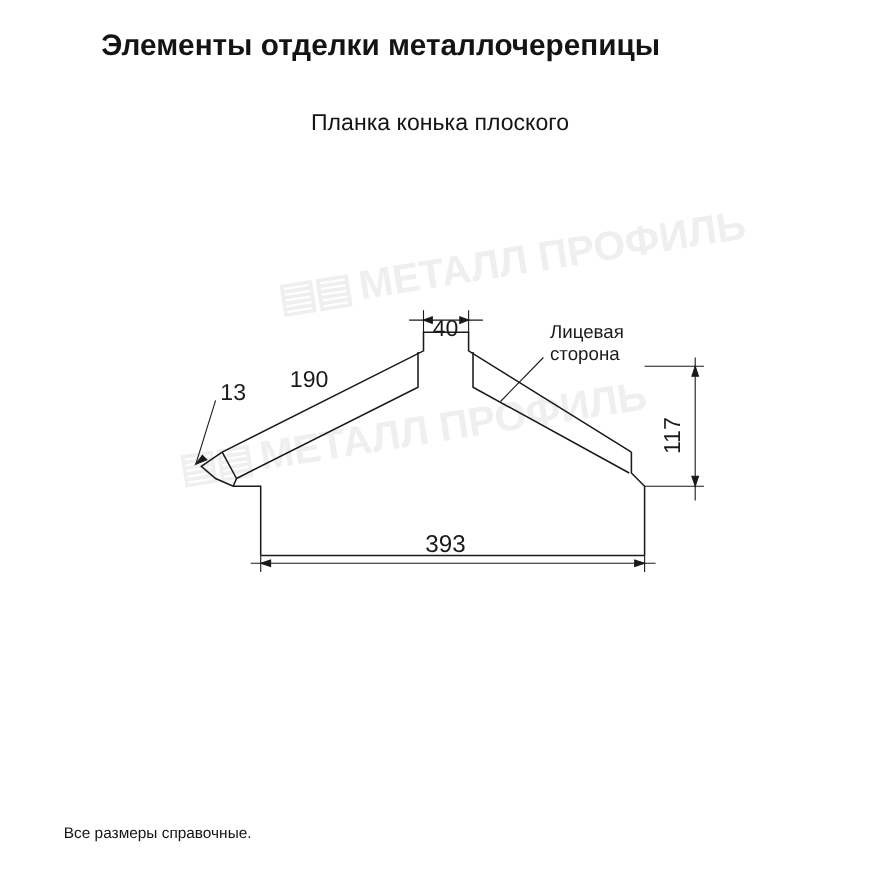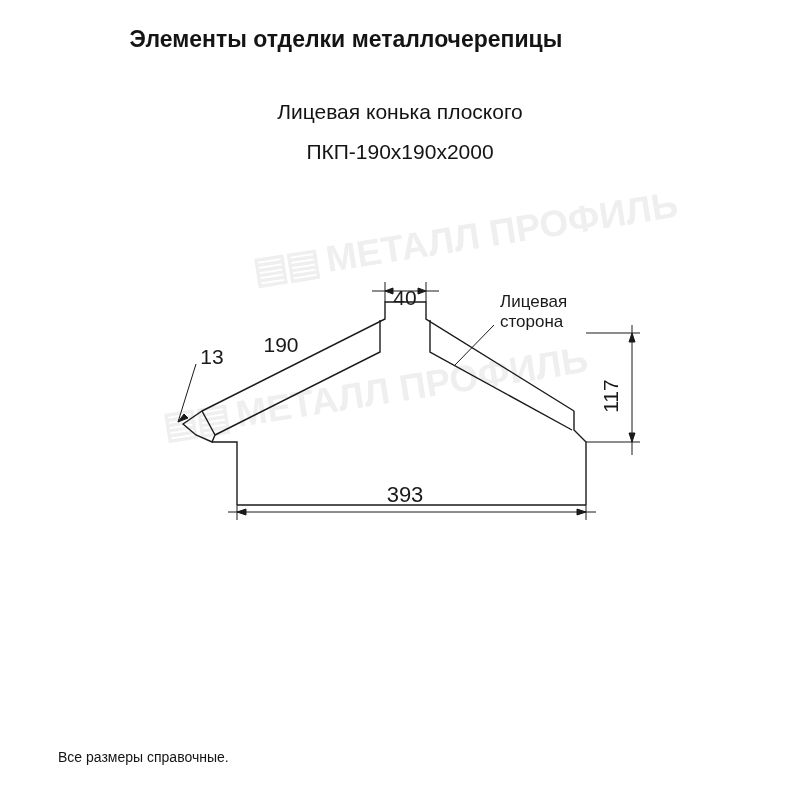--- a/index.html
+++ b/index.html
@@ -19,21 +19,21 @@
     position: absolute;
     left: 0; top: 0;
     width: 800px;
     height: 800px;
   }
   .title {
     position: absolute;
     left: 0; top: 26px;
     width: 692px;
     text-align: center;
-    font-size: 23px;
+    font-size: 27px;
     font-weight: bold;
     letter-spacing: 0px;
     color: #141414;
   }
   .subtitle {
     position: absolute;
     left: 0; top: 100px;
     width: 800px;
     text-align: center;
     font-size: 21px;
@@ -95,22 +95,21 @@
     margin-right: 8px;
     letter-spacing: -2px;
   }
 </style>
 </head>
 <body>
 
 <div class="page">
 
   <div class="title">Элементы отделки металлочерепицы</div>
-  <div class="subtitle">Лицевая конька плоского</div>
-  <div class="code">ПКП-190х190х2000</div>
+  <div class="subtitle">Планка конька плоского</div>
 
   <div class="wm wm1">
     <span class="wm-logo">▤▤</span><span>МЕТАЛЛ ПРОФИЛЬ</span>
   </div>
   <div class="wm wm2">
     <span class="wm-logo">▤▤</span><span>МЕТАЛЛ ПРОФИЛЬ</span>
   </div>
 
   <div class="drawing">
     <svg width="800" height="400" viewBox="0 0 800 400" xmlns="http://www.w3.org/2000/svg">

